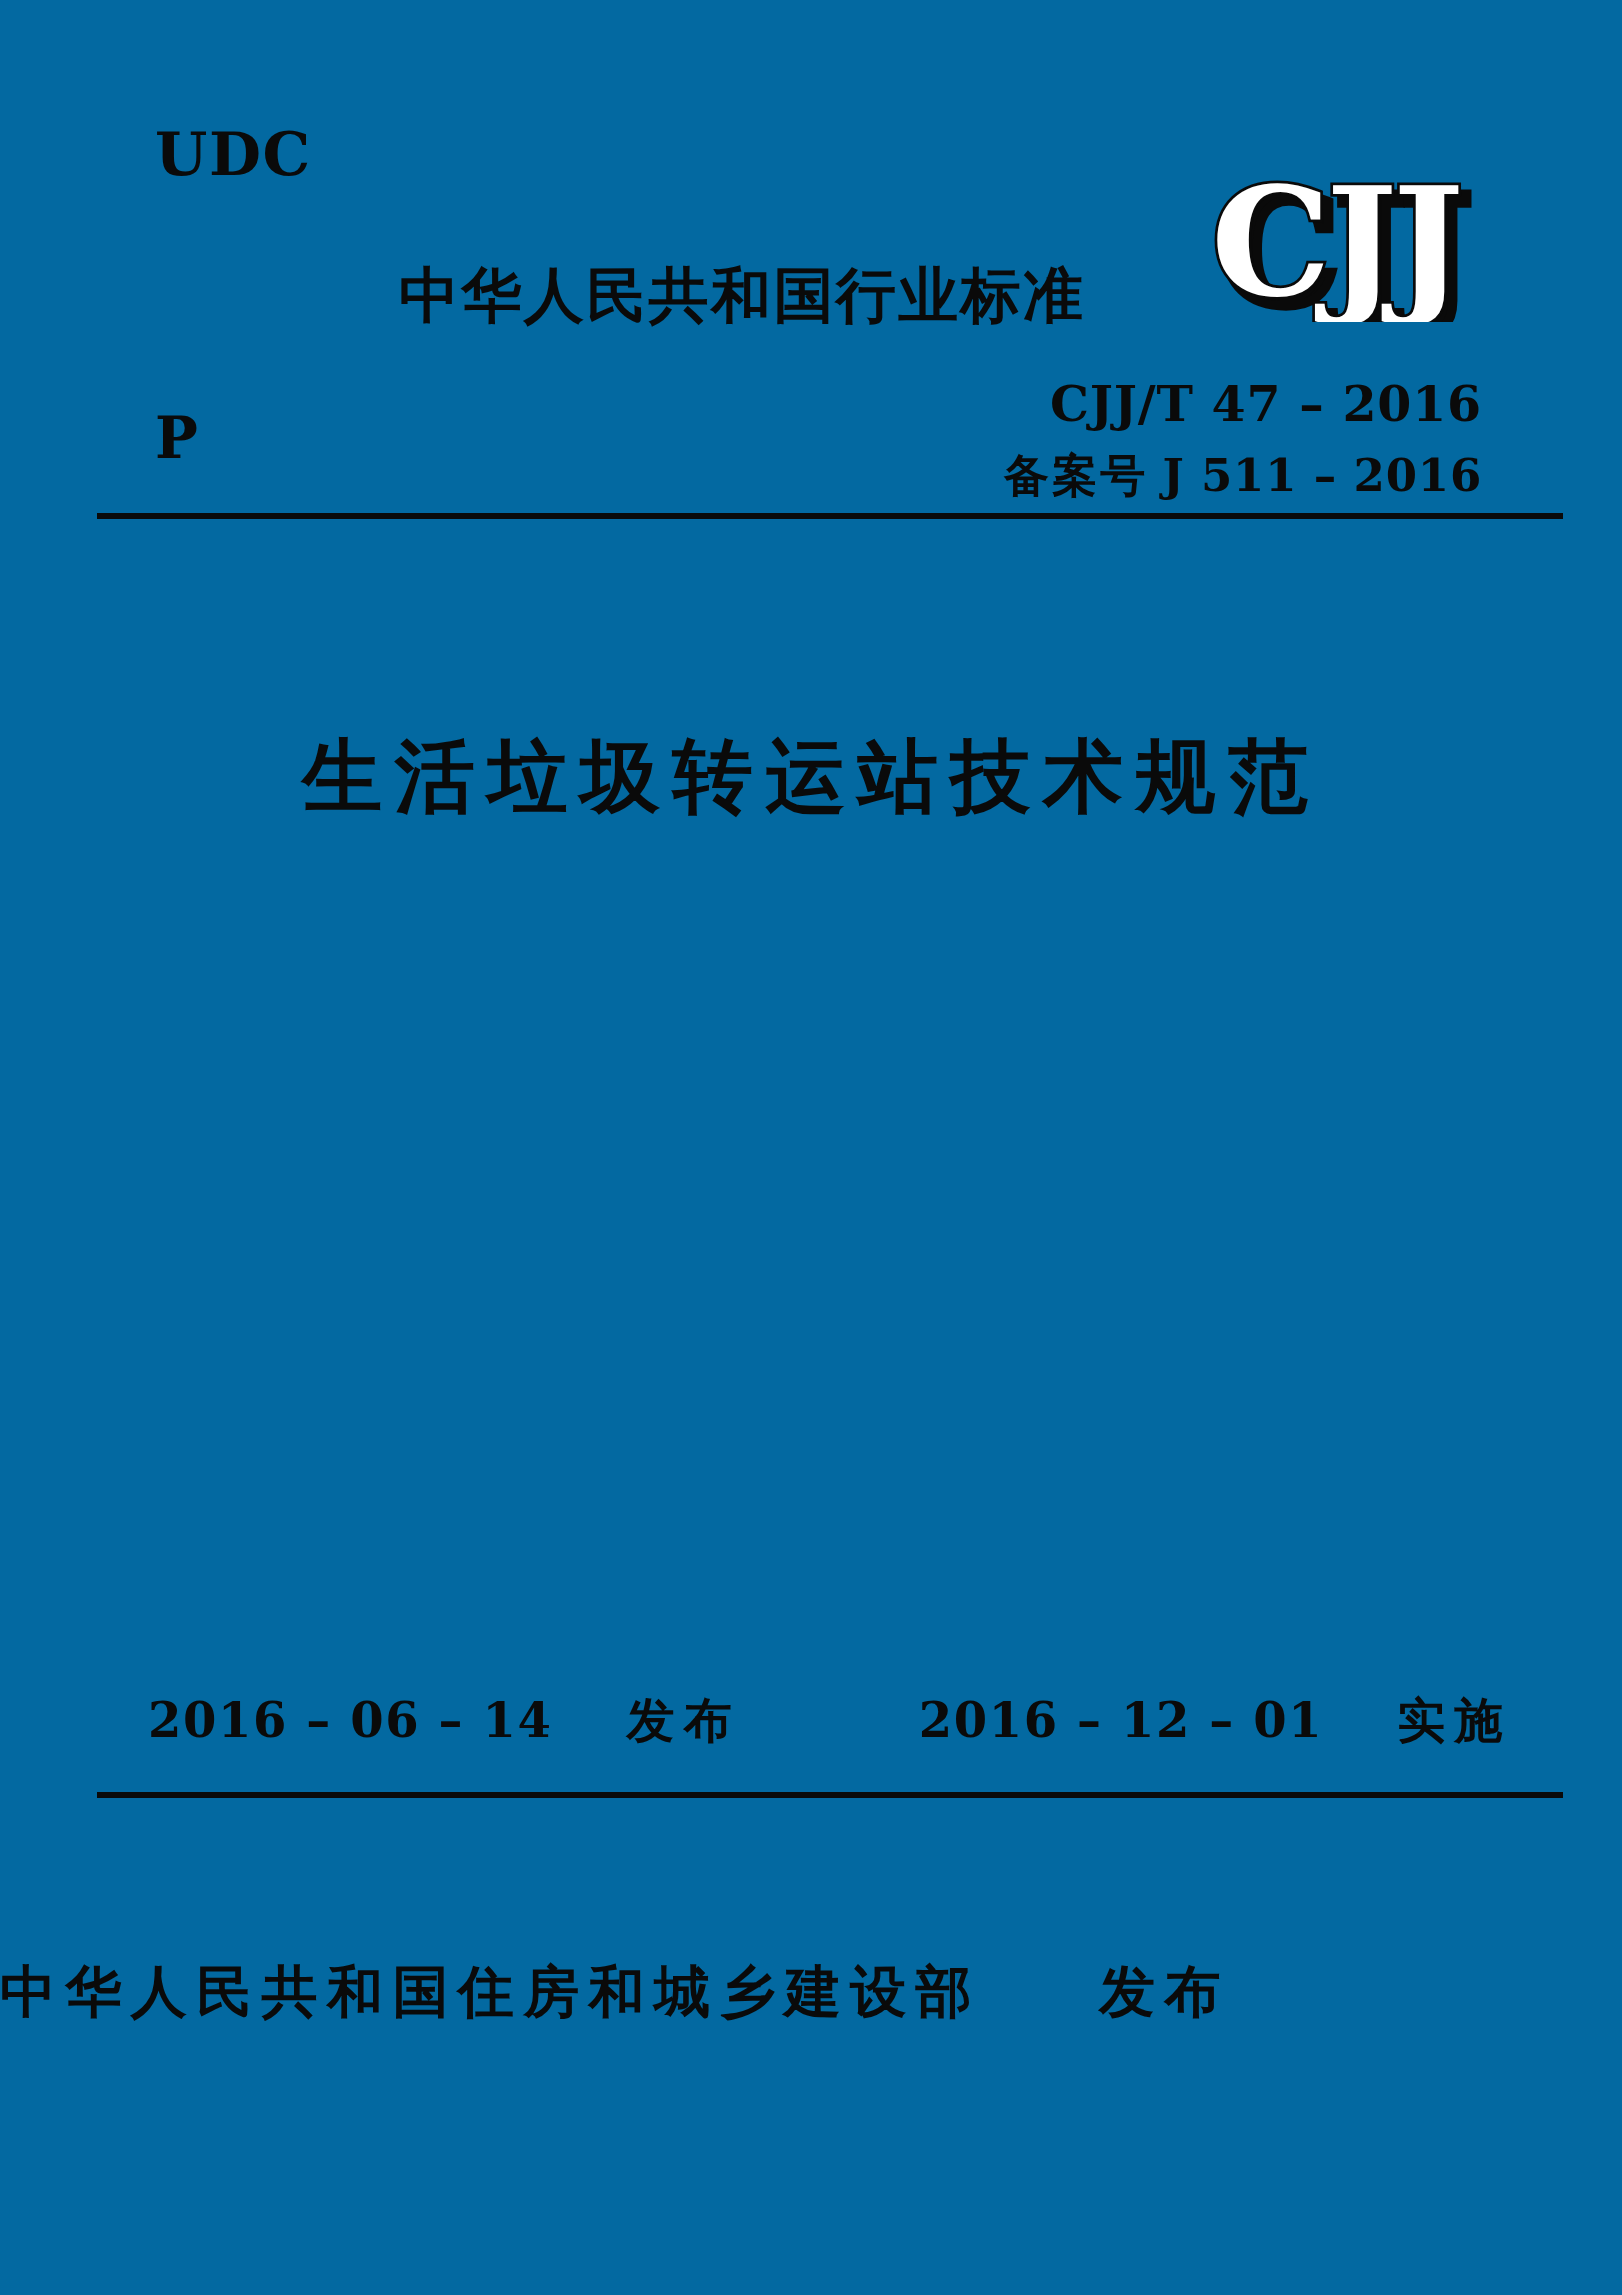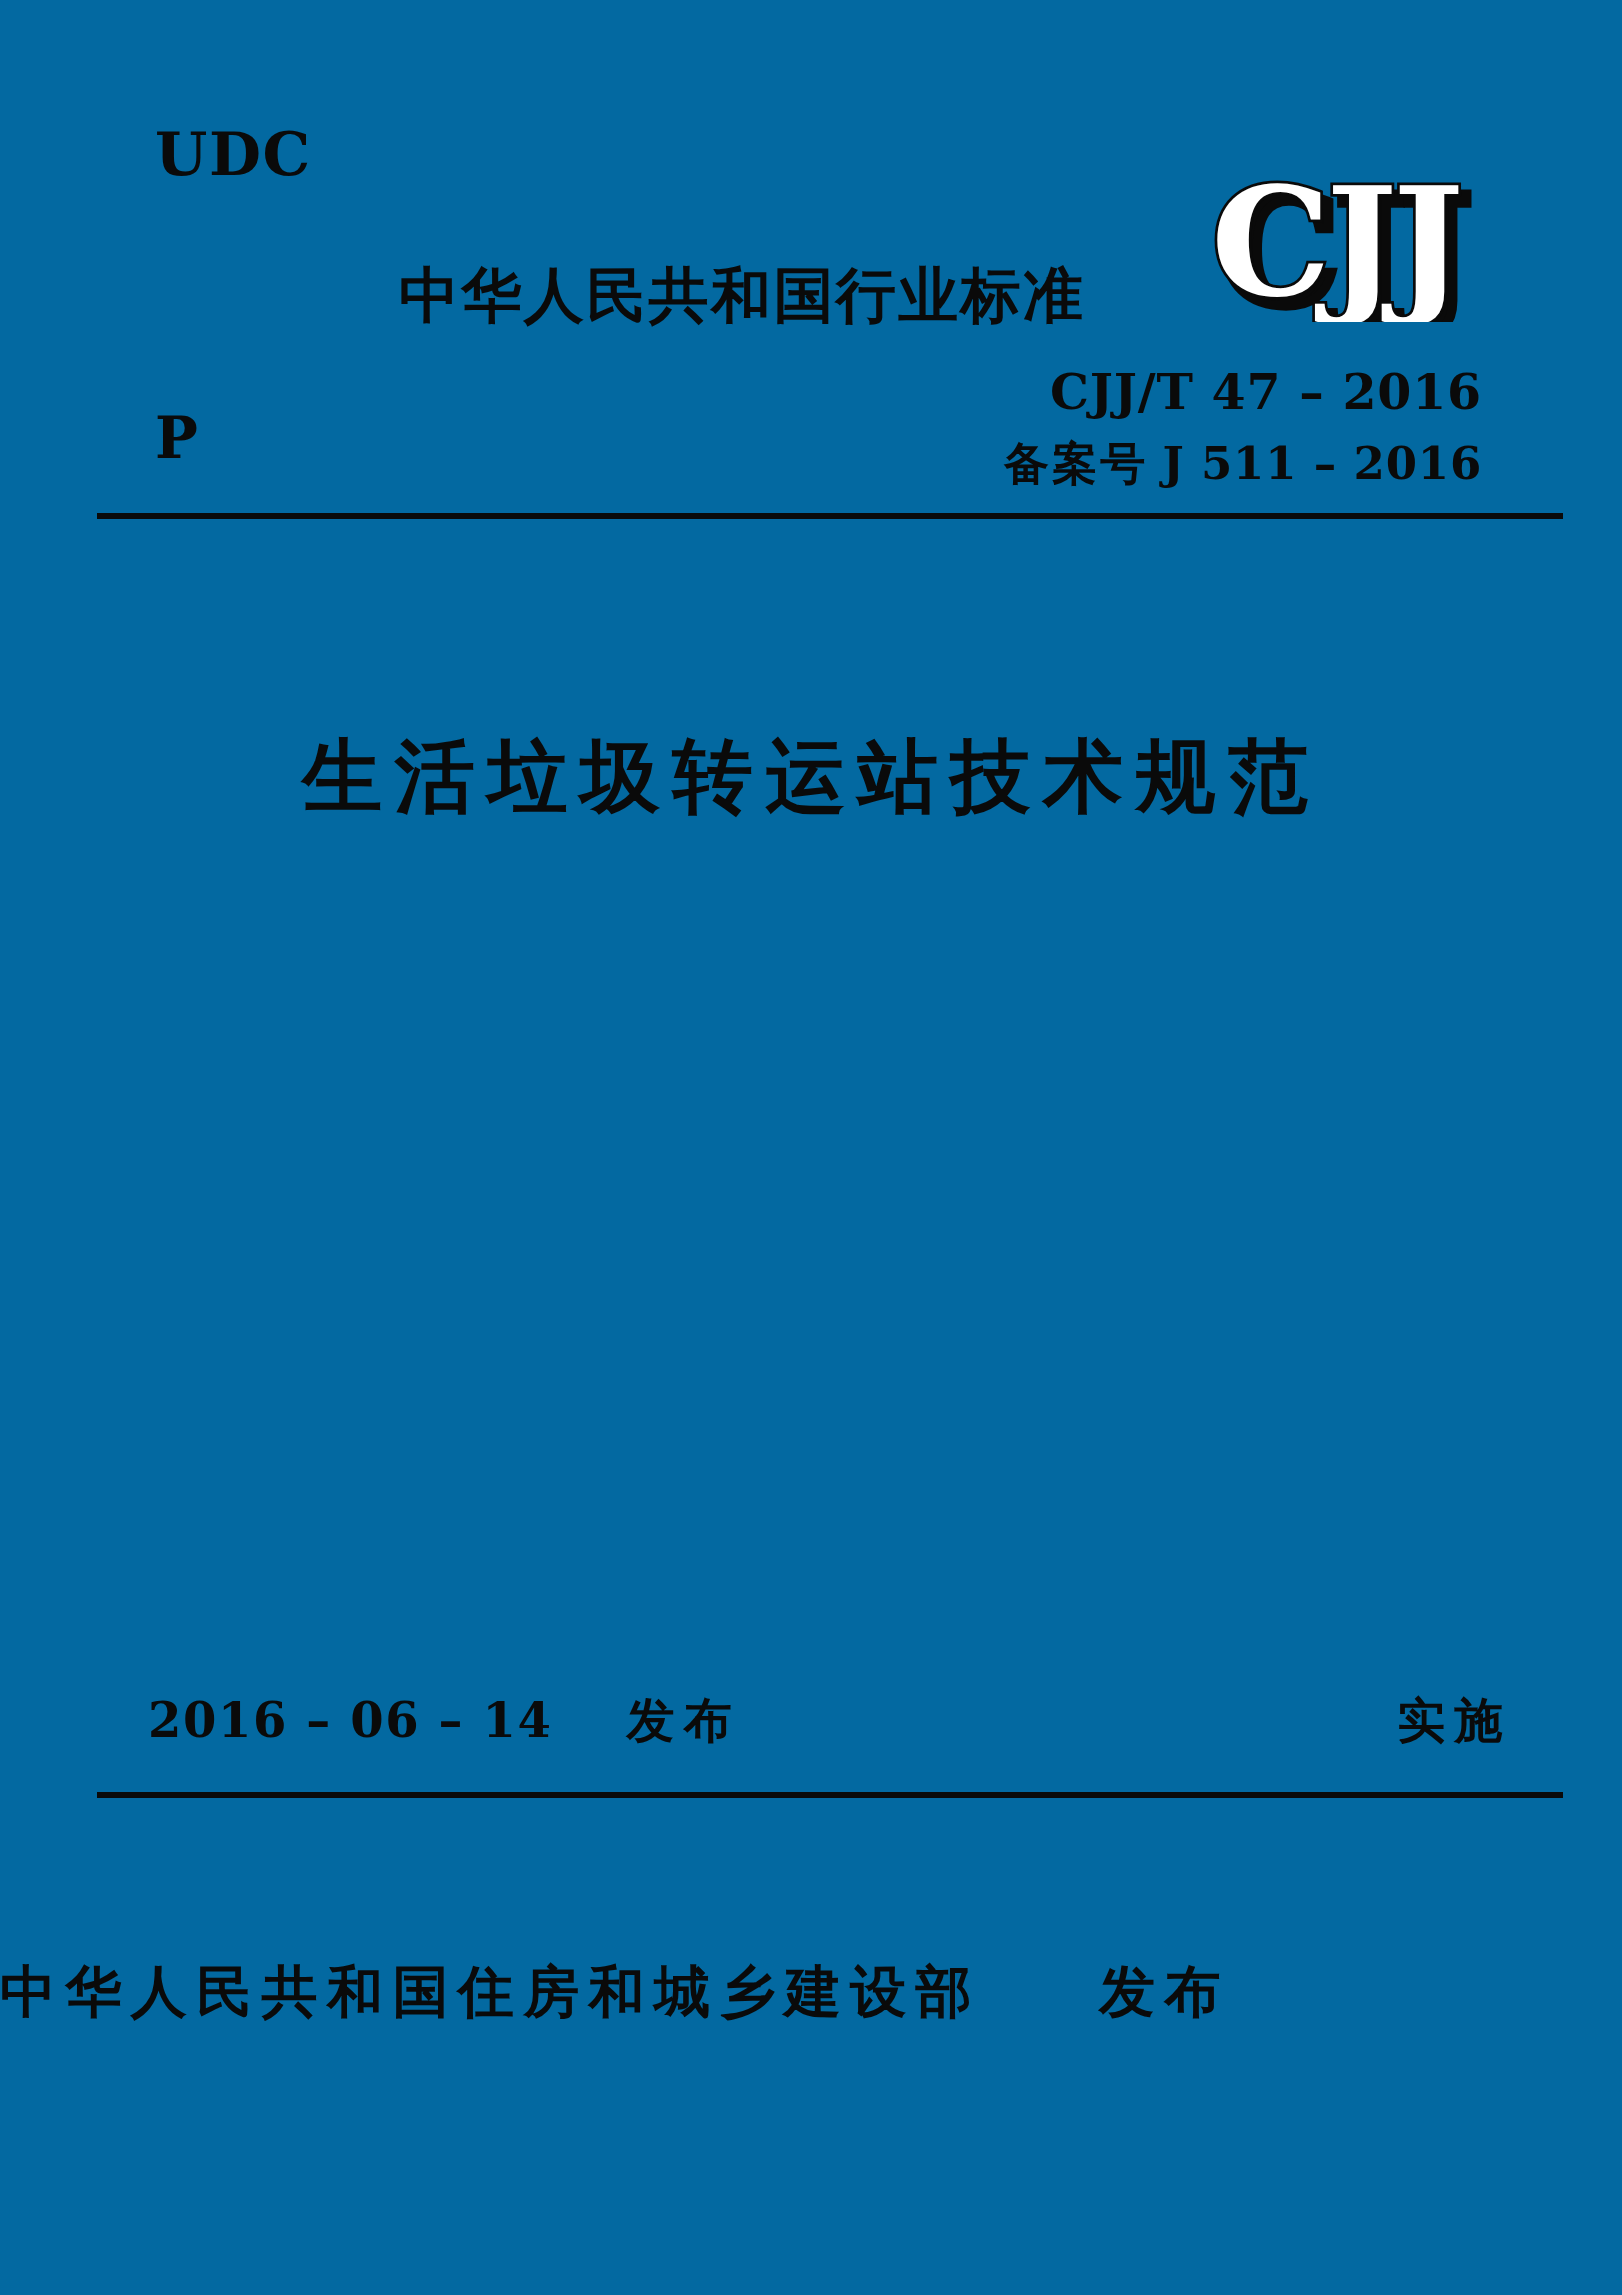--- a/index.html
+++ b/index.html
@@ -8,21 +8,21 @@
     font-family:"Liberation Sans",sans-serif;color:#0a0a0a;overflow:hidden;
   }
   .serif{font-family:"DejaVu Serif","Liberation Serif",serif;}
 
   .udc{position:absolute;left:155px;top:119px;font-size:60px;font-weight:bold;letter-spacing:1.6px;}
   .heading{position:absolute;left:399px;top:256px;font-size:60px;font-weight:bold;letter-spacing:2.4px;white-space:nowrap;text-align:right;}
 
   .logo{position:absolute;left:1207px;top:176px;}
 
   .stdnum{position:absolute;right:141px;top:363px;text-align:right;}
-  .stdnum .line1{font-size:49px;font-weight:bold;letter-spacing:0.8px;white-space:nowrap;}
+  .stdnum .line1{font-size:49px;font-weight:bold;letter-spacing:0.8px;white-space:nowrap;margin-top:12px;}
   .stdnum .line2{margin-top:12.6px;font-size:45px;font-weight:bold;white-space:nowrap;}
   .stdnum .rl{letter-spacing:3.1px;margin-right:14px;}
   .stdnum .rn{letter-spacing:0.8px;}
 
   .pcode{position:absolute;left:155px;top:404px;font-size:57px;font-weight:bold;}
 
   .rule{position:absolute;left:97px;width:1466px;height:5.5px;background:#0a0a0a;}
   .rule-top{top:513px;}
   .rule-bottom{top:1792px;}
 
@@ -83,20 +83,21 @@
   <div class="rule rule-top"></div>
 
   <div class="title-cn">生活垃圾转运站技术规范</div>
 
   <div class="dates-row">
     <div class="date-group">
       <span class="date serif">2016 – 06 – 14</span>
       <span class="dlabel">发布</span>
     </div>
     <div class="date-group">
+      <span class="date serif">2016 – 12 – 01</span>
       <span class="dlabel">实施</span>
     </div>
   </div>
 
   <div class="rule rule-bottom"></div>
 
   <div class="publisher-row">
     <span class="pub">中华人民共和国住房和城乡建设部</span>
     <span class="pub">发布</span>
   </div>

